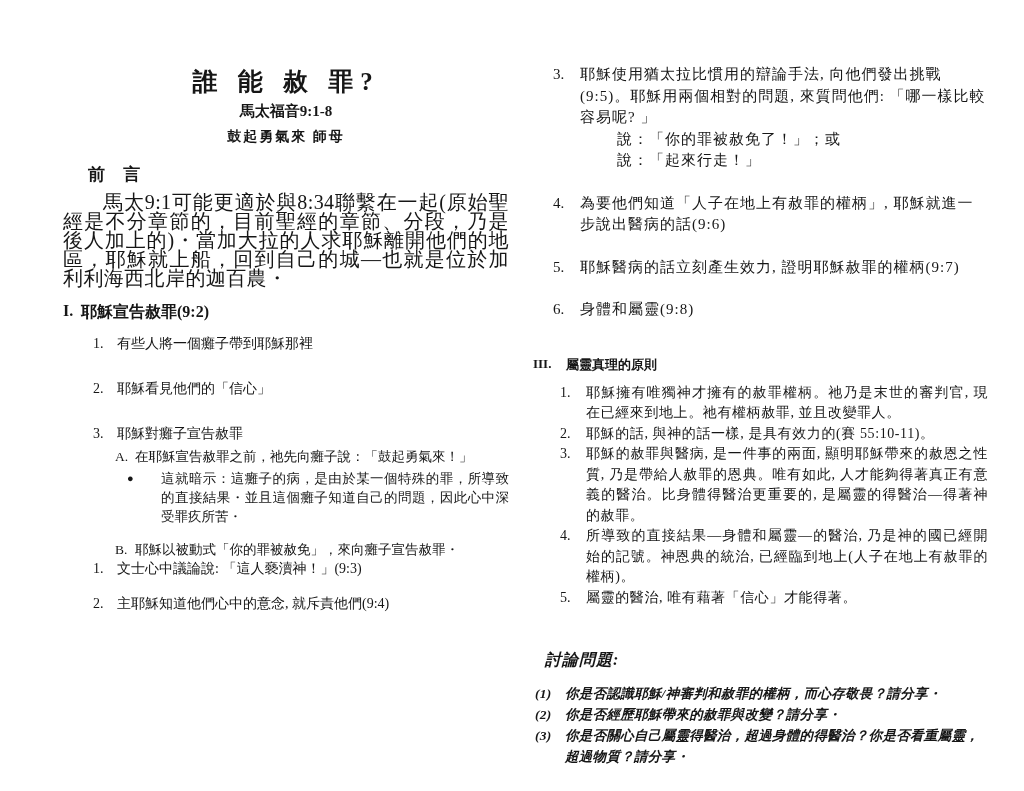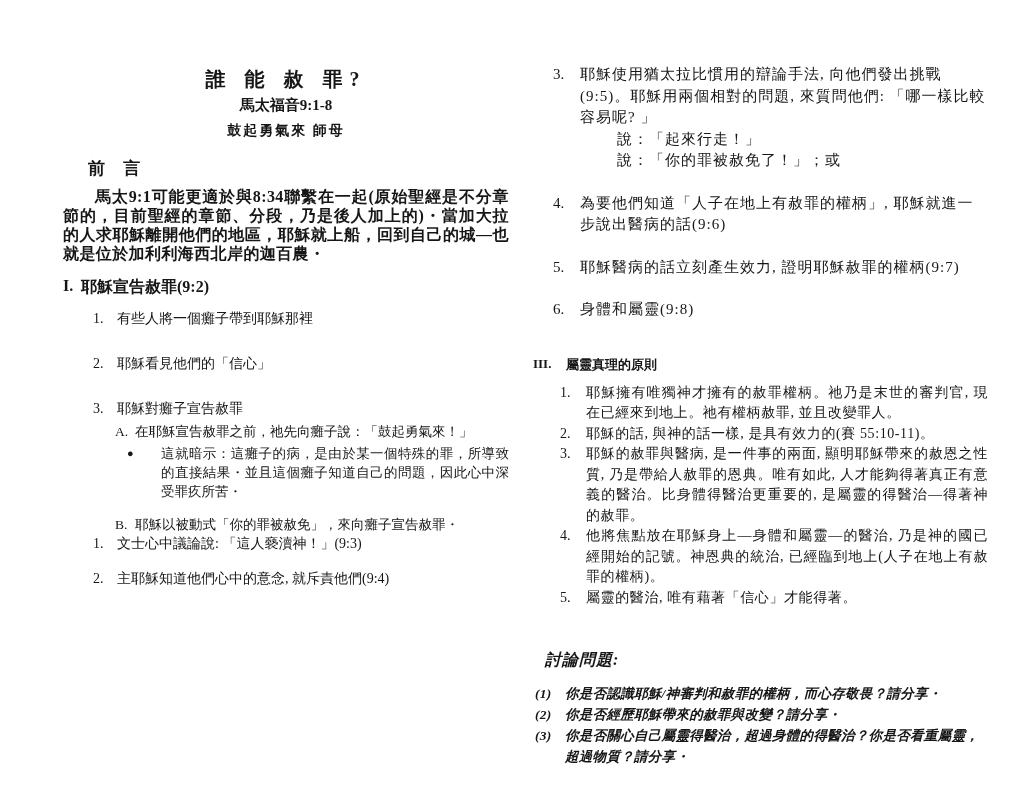--- a/index.html
+++ b/index.html
@@ -6,30 +6,30 @@
   html, body { background: #e8e8e8; }
   body { width: 1024px; height: 791px; position: relative;
          font-family: "Liberation Serif", "DejaVu Serif", serif; color: #161616; }
   .page { position: absolute; left: 0; top: 0; width: 1024px; height: 791px;
           background: #ffffff; overflow: hidden; }
 
   .col-left  { position: absolute; left: 63px;  top: 68px; width: 446px; }
   .col-right { position: absolute; left: 533px; top: 64px; width: 455px; }
 
   
-  .title    { font-size: 20px; font-weight: bold; text-align: center;
+  .title    { font-size: 25px; font-weight: bold; text-align: center;
               letter-spacing: 7px; line-height: 1.15; }
   .subtitle { font-size: 15px; font-weight: bold; text-align: center; margin-top: 5px; }
   .author   { font-size: 14px; font-weight: bold; text-align: center;
               letter-spacing: 2px; margin-top: 7px; }
 
   .preface-h { font-size: 17px; font-weight: bold; letter-spacing: 7px;
                margin-top: 17px; margin-bottom: 7px; margin-left: 25px; }
-  .body-p   { font-size: 16px; line-height: 19px; letter-spacing: 0.4px;
-              text-align: justify; text-indent: 2em; font-weight: bold; }
+  .body-p   { font-size: 20px; line-height: 19px; letter-spacing: 0.4px;
+              text-align: justify; text-indent: 2em; }
 
   .sec-h    { font-size: 16px; font-weight: bold; display: flex; }
   .sec-h .num { flex: none; width: 18px; }
   .sec-h.wide .num { width: 22px; }
   #sec1 { margin-top: 14px; margin-bottom: 11px; }
   #sec2 { margin-top: 36px; margin-bottom: 12px; }
 
   .item { display: flex; font-size: 14px; line-height: 20px; margin-left: 30px; }
   .item .num { flex: none; width: 24px; }
   .gap-b { margin-bottom: 25px; }
@@ -118,22 +118,22 @@
       <span class="txt">主耶穌知道他們心中的意念, 就斥責他們(9:4)</span>
     </div>
   </div>
 
   <div class="col-right">
 
     <div class="r-item">
       <span class="num">3.</span>
       <span class="body">
         <span class="txt">耶穌使用猶太拉比慣用的辯論手法, 向他們發出挑戰(9:5)。耶穌用兩個相對的問題, 來質問他們: 「哪一樣比較容易呢? 」</span>
+        <span class="quote" style="display:block">說：「你的罪被赦免了！」；或</span>
         <span class="quote" style="display:block">說：「起來行走！」</span>
-        <span class="quote" style="display:block">說：「你的罪被赦免了！」；或</span>
       </span>
     </div>
 
     <div class="r-item">
       <span class="num">4.</span>
       <span class="txt">為要他們知道「人子在地上有赦罪的權柄」, 耶穌就進一步說出醫病的話(9:6)</span>
     </div>
     <div class="r-item">
       <span class="num">5.</span>
       <span class="txt">耶穌醫病的話立刻產生效力, 證明耶穌赦罪的權柄(9:7)</span>
@@ -155,21 +155,21 @@
     <div class="p-item">
       <span class="num">2.</span>
       <span class="txt">耶穌的話, 與神的話一樣, 是具有效力的(賽 55:10-11)。</span>
     </div>
     <div class="p-item">
       <span class="num">3.</span>
       <span class="txt">耶穌的赦罪與醫病, 是一件事的兩面, 顯明耶穌帶來的赦恩之性質, 乃是帶給人赦罪的恩典。唯有如此, 人才能夠得著真正有意義的醫治。比身體得醫治更重要的, 是屬靈的得醫治—得著神的赦罪。</span>
     </div>
     <div class="p-item">
       <span class="num">4.</span>
-      <span class="txt">他將焦點放在耶穌身上—身體和屬靈—的醫治, 乃是神的國已經開始的記號。神恩典的統治, 已經臨到地上(人子在地上有赦罪的權柄)。</span>
+      <span class="txt">所導致的直接結果—身體和屬靈—的醫治, 乃是神的國已經開始的記號。神恩典的統治, 已經臨到地上(人子在地上有赦罪的權柄)。</span>
     </div>
     <div class="p-item">
       <span class="num">5.</span>
       <span class="txt">屬靈的醫治, 唯有藉著「信心」才能得著。</span>
     </div>
 
     <div class="disc-h">討論問題:</div>
 
     <div class="q-item">
       <span class="num">(1)</span>

